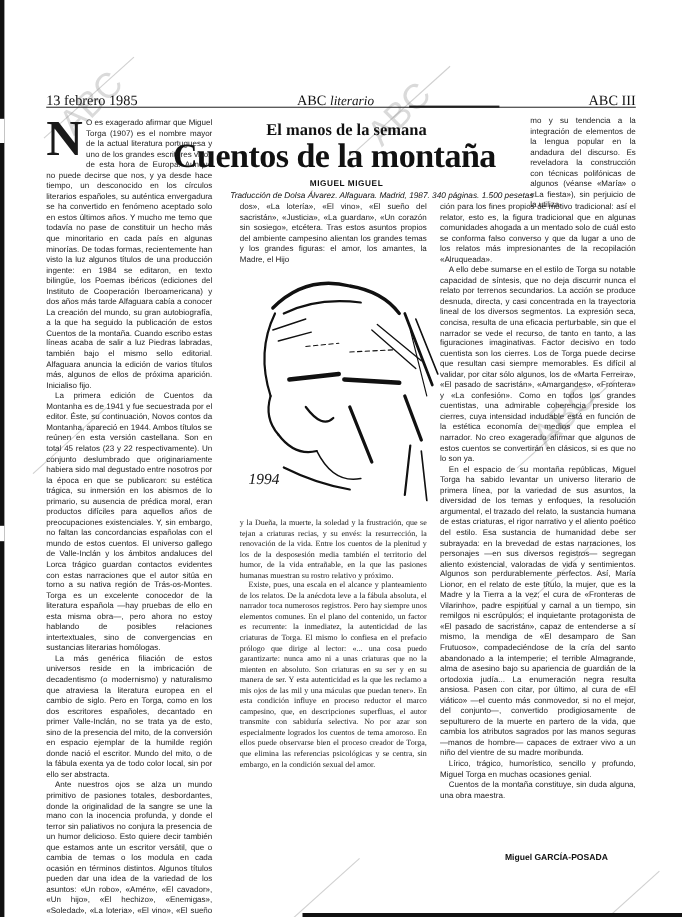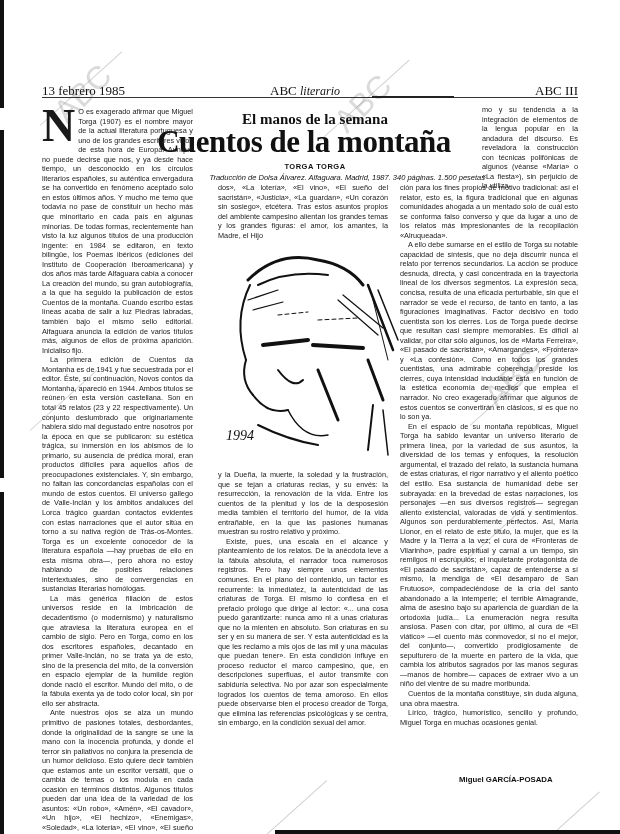--- a/index.html
+++ b/index.html
@@ -52,21 +52,21 @@
     <span>ABC</span>
     <i>literario</i>
   </span>
   <span class="hdr-page">ABC III</span>
 </div>
 <div class="hdr-rule"></div>
 <div class="hdr-rule2"></div>
 
 <div class="kicker">El manos de la semana</div>
 <div class="title">Cuentos de la montaña</div>
-<div class="author">TORGA TORGA</div>
+<div class="author">MIGUEL MIGUEL</div>
 <div class="credits">Traducción de Dolsa Álvarez. Alfaguara. Madrid, 1987. 340 páginas. 1.500 pesetas</div>
 
 <div class="col" style="left:42px;top:107px;width:151px;">
   <p class="first">
     <span class="dropcap">N</span><span>O es exagerado afirmar que Miguel Torga (1907) es el nombre mayor de la actual literatura portuguesa y uno de los grandes escritores vivos de esta hora de Europa. Aunque no puede decirse que nos, y ya desde hace tiempo, un desconocido en los círculos literarios españoles, su auténtica envergadura se ha convertido en fenómeno aceptado solo en estos últimos años. Y mucho me temo que todavía no pase de constituir un hecho más que minoritario en cada país en algunas minorías. De todas formas, recientemente han visto la luz algunos títulos de una producción ingente: en 1984 se editaron, en texto bilingüe, los Poemas ibéricos (ediciones del Instituto de Cooperación Iberoamericana) y dos años más tarde Alfaguara cabía a conocer La creación del mundo, su gran autobiografía, a la que ha seguido la publicación de estos Cuentos de la montaña. Cuando escribo estas líneas acaba de salir a luz Piedras labradas, también bajo el mismo sello editorial. Alfaguara anuncia la edición de varios títulos más, algunos de ellos de próxima aparición. Inicialiso fijo.</span>
   </p>
   <p>La primera edición de Cuentos da Montanha es de 1941 y fue secuestrada por el editor. Éste, su continuación, Novos contos da Montanha, apareció en 1944. Ambos títulos se reúnen en esta versión castellana. Son en total 45 relatos (23 y 22 respectivamente). Un conjunto deslumbrado que originariamente habiera sido mal degustado entre nosotros por la época en que se publicaron: su estética trágica, su inmersión en los abismos de lo primario, su ausencia de prédica moral, eran productos difíciles para aquellos años de preocupaciones existenciales. Y, sin embargo, no faltan las concordancias españolas con el mundo de estos cuentos. El universo gallego de Valle-Inclán y los ámbitos andaluces del Lorca trágico guardan contactos evidentes con estas narraciones que el autor sitúa en torno a su nativa región de Trás-os-Montes. Torga es un excelente conocedor de la literatura española —hay pruebas de ello en esta misma obra—, pero ahora no estoy hablando de posibles relaciones intertextuales, sino de convergencias en sustancias literarias homólogas.</p>
   <p>La más genérica filiación de estos universos reside en la imbricación de decadentismo (o modernismo) y naturalismo que atraviesa la literatura europea en el cambio de siglo. Pero en Torga, como en los dos escritores españoles, decantado en primer Valle-Inclán, no se trata ya de esto, sino de la presencia del mito, de la conversión en espacio ejemplar de la humilde región donde nació el escritor. Mundo del mito, o de la fábula exenta ya de todo color local, sin por ello ser abstracta.</p>
   <p>Ante nuestros ojos se alza un mundo primitivo de pasiones totales, desbordantes, donde la originalidad de la sangre se une la mano con la inocencia profunda, y donde el terror sin paliativos no conjura la presencia de un humor delicioso. Esto quiere decir también que estamos ante un escritor versátil, que o cambia de temas o los modula en cada ocasión en términos distintos. Algunos títulos pueden dar una idea de la variedad de los asuntos: «Un robo», «Amén», «El cavador», «Un hijo», «El hechizo», «Enemigas», «Soledad», «La loteria», «El vino», «El sueño de sacristía», «Justicia», «La vendimia», «Un corazón sin sosiego», etcétera.</p>
 </div>
@@ -97,31 +97,31 @@
       <path d="M60 75 L90 72" stroke-width="1" stroke-dasharray="4 3"></path>
       <path d="M100 80 L140 78" stroke-width="1" stroke-dasharray="4 3"></path>
       <path d="M40 185 Q70 200 100 205" stroke-width="2"></path>
       <path d="M30 60 L60 50 M35 70 L65 62" stroke-width="1.2"></path>
       <path d="M120 60 L160 95 M125 55 L165 88" stroke-width="1.2"></path>
     </g>
     <text x="8" y="200" font-size="14" font-style="italic" font-family="Liberation Serif, serif" fill="#111">1994</text>
   </svg>
 </div>
 
-<div class="col" style="left:218px;top:470px;width:170px;">
+<div class="col" style="left:218px;top:470px;width:170px;font-family:Liberation Serif, serif;">
   <p class="first">y la Dueña, la muerte, la soledad y la frustración, que se tejan a criaturas recias, y su envés: la resurrección, la renovación de la vida. Entre los cuentos de la plenitud y los de la desposesión media también el territorio del humor, de la vida entrañable, en la que las pasiones humanas muestran su rostro relativo y próximo.</p>
   <p>Existe, pues, una escala en el alcance y planteamiento de los relatos. De la anécdota leve a la fábula absoluta, el narrador toca numerosos registros. Pero hay siempre unos elementos comunes. En el plano del contenido, un factor es recurrente: la inmediatez, la autenticidad de las criaturas de Torga. El mismo lo confiesa en el prefacio prólogo que dirige al lector: «... una cosa puedo garantizarte: nunca amo ni a unas criaturas que no la mienten en absoluto. Son criaturas en su ser y en su manera de ser. Y esta autenticidad es la que les reclamo a mis ojos de las mil y una máculas que puedan tener». En esta condición influye en proceso reductor el marco campesino, que, en descripciones superfluas, el autor transmite con sabiduría selectiva. No por azar son especialmente logrados los cuentos de tema amoroso. En ellos puede observarse bien el proceso creador de Torga, que elimina las referencias psicológicas y se centra, sin embargo, en la condición sexual del amor.</p>
 </div>
 
 <div class="col" style="left:482px;top:105px;width:96px;">
   <p class="first">mo y su tendencia a la integración de elementos de la lengua popular en la andadura del discurso. Es reveladora la construcción con técnicas polifónicas de algunos (véanse «María» o «La fiesta»), sin perjuicio de la utiliza-</p>
 </div>
 
 <div class="col" style="left:400px;top:183px;width:178px;">
   <p class="first">ción para los fines propios de motivo tradicional: así el relator, esto es, la figura tradicional que en algunas comunidades ahogada a un mentado solo de cuál esto se conforma falso converso y que da lugar a uno de los relatos más impresionantes de la recopilación «Alruqueada».</p>
   <p>A ello debe sumarse en el estilo de Torga su notable capacidad de síntesis, que no deja discurrir nunca el relato por terrenos secundarios. La acción se produce desnuda, directa, y casi concentrada en la trayectoria lineal de los diversos segmentos. La expresión seca, concisa, resulta de una eficacia perturbable, sin que el narrador se vede el recurso, de tanto en tanto, a las figuraciones imaginativas. Factor decisivo en todo cuentista son los cierres. Los de Torga puede decirse que resultan casi siempre memorables. Es difícil al validar, por citar sólo algunos, los de «Marta Ferreira», «El pasado de sacristán», «Amargandes», «Frontera» y «La confesión». Como en todos los grandes cuentistas, una admirable coherencia preside los cierres, cuya intensidad indudable está en función de la estética economía de medios que emplea el narrador. No creo exagerado afirmar que algunos de estos cuentos se convertirán en clásicos, si es que no lo son ya.</p>
   <p>En el espacio de su montaña repúblicas, Miguel Torga ha sabido levantar un universo literario de primera línea, por la variedad de sus asuntos, la diversidad de los temas y enfoques, la resolución argumental, el trazado del relato, la sustancia humana de estas criaturas, el rigor narrativo y el aliento poético del estilo. Esa sustancia de humanidad debe ser subrayada: en la brevedad de estas narraciones, los personajes —en sus diversos registros— segregan aliento existencial, valoradas de vida y sentimientos. Algunos son perdurablemente perfectos. Así, María Lionor, en el relato de este título, la mujer, que es la Madre y la Tierra a la vez; el cura de «Fronteras de Vilarinho», padre espiritual y carnal a un tiempo, sin remilgos ni escrúpulos; el inquietante protagonista de «El pasado de sacristán», capaz de entenderse a sí mismo, la mendiga de «El desamparo de San Frutuoso», compadeciéndose de la cría del santo abandonado a la intemperie; el terrible Almagrande, alma de asesino bajo su apariencia de guardián de la ortodoxia judía... La enumeración negra resulta ansiosa. Pasen con citar, por último, al cura de «El viático» —el cuento más conmovedor, si no el mejor, del conjunto—, convertido prodigiosamente de sepulturero de la muerte en partero de la vida, que cambia los atributos sagrados por las manos seguras —manos de hombre— capaces de extraer vivo a un niño del vientre de su madre moribunda.</p>
+  <p>Lírico, trágico, humorístico, sencillo y profundo, Miguel Torga en muchas ocasiones genial.</p>
   <p>Cuentos de la montaña constituye, sin duda alguna, una obra maestra.</p>
-  <p>Lírico, trágico, humorístico, sencillo y profundo, Miguel Torga en muchas ocasiones genial.</p>
 </div>
 
 <div class="signature">Miguel GARCÍA-POSADA</div>
 <div class="bottom-rule"></div>
 
 </body></html>

